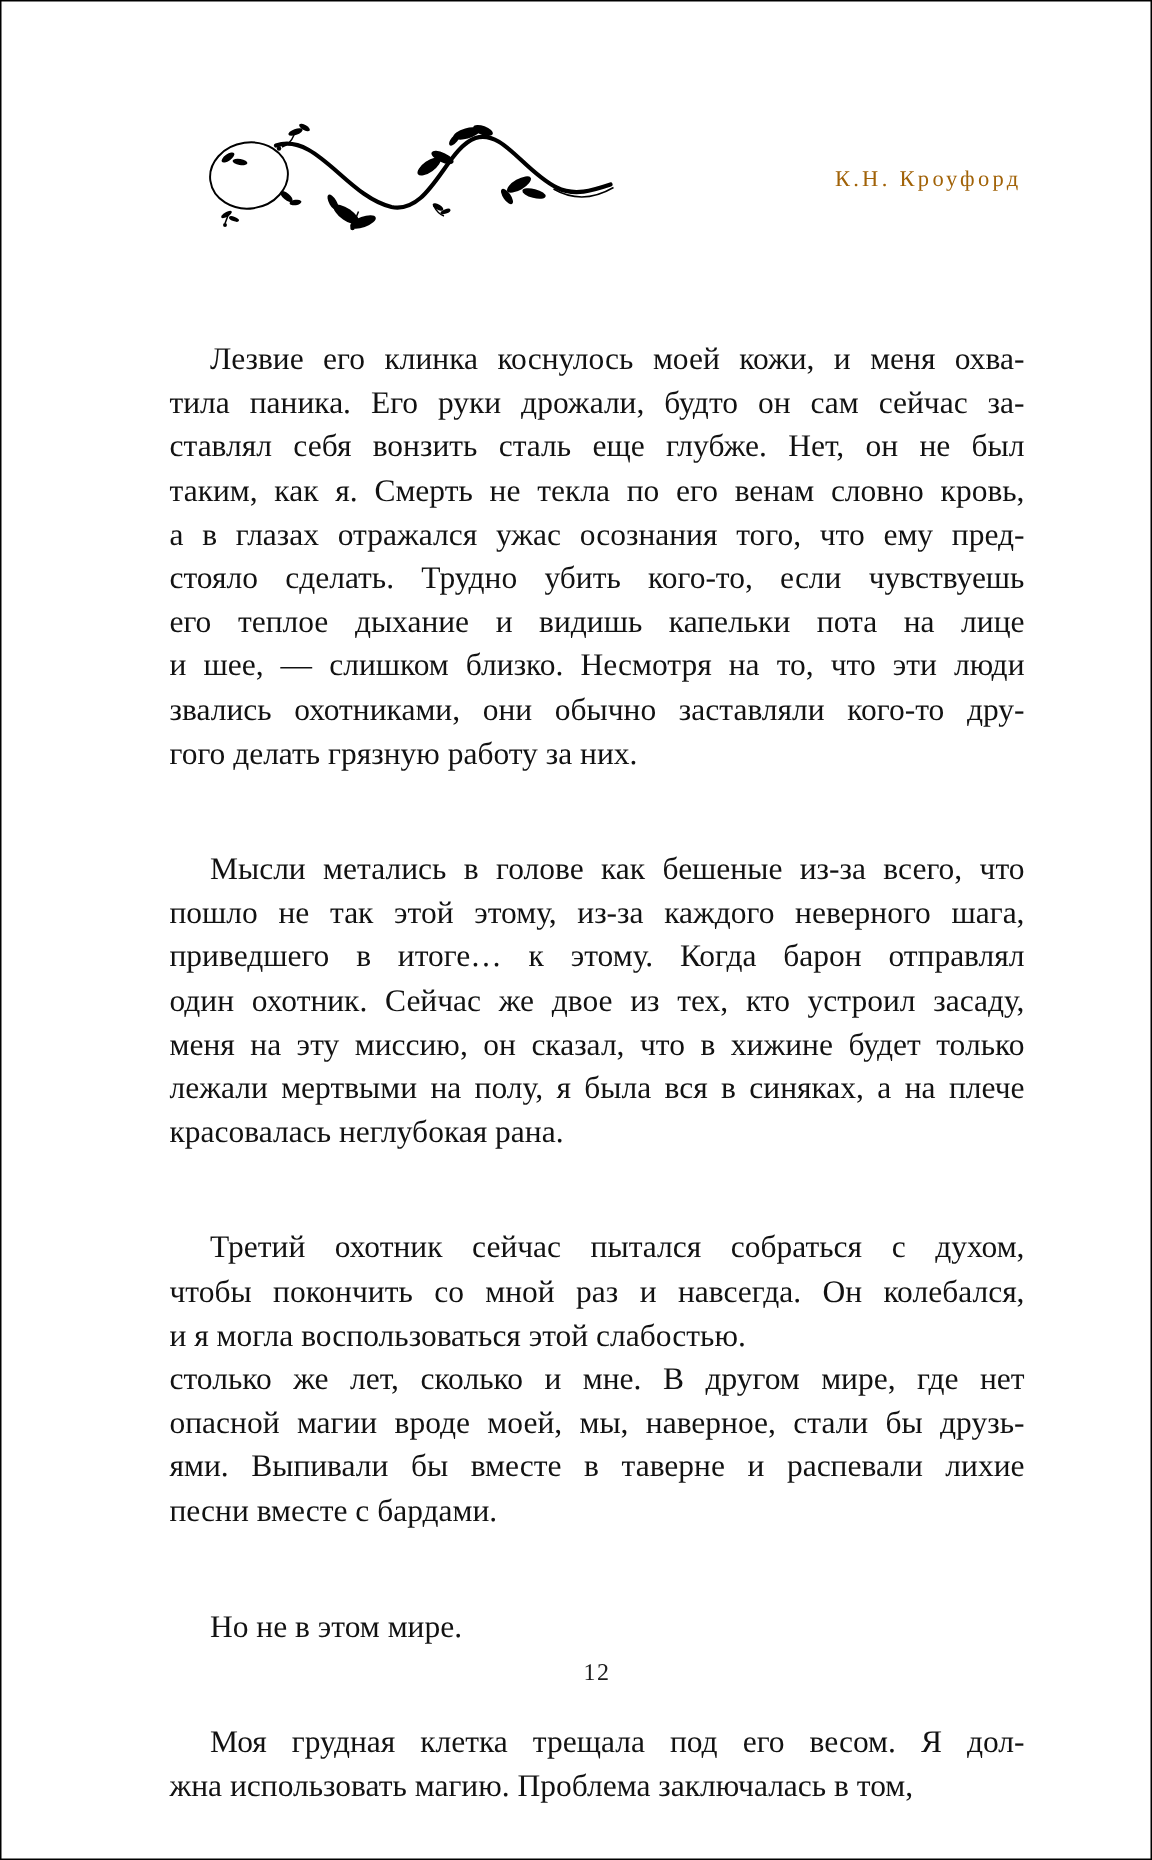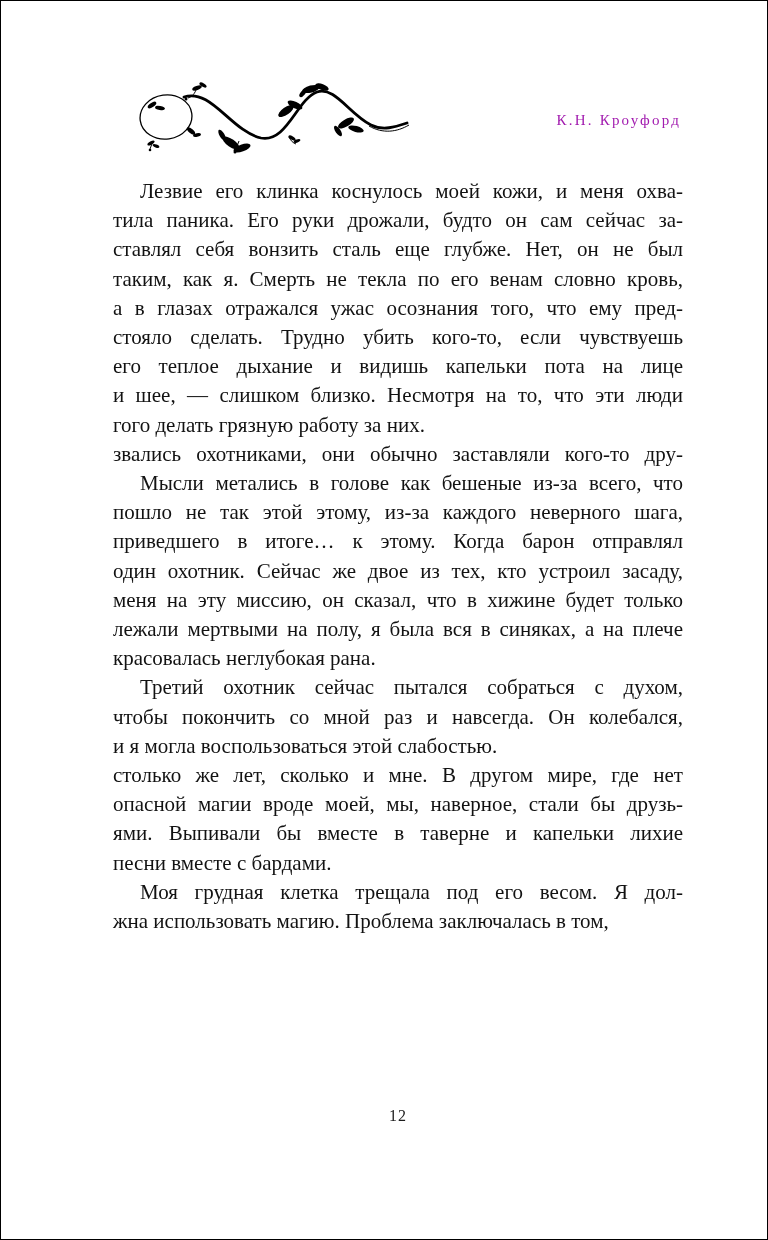--- a/index.html
+++ b/index.html
@@ -12,21 +12,21 @@
     font-family: "Liberation Serif", "DejaVu Serif", serif;
     color: #121212;
     overflow: hidden;
   }
   .running-header {
     position: absolute;
     top: 111px;
     right: 86px;
     font-size: 15px;
     letter-spacing: 2.2px;
-    color: #a21caf;
+    color: #a16207;
     white-space: nowrap;
   }
   .ornament {
     position: absolute;
     left: 138px;
     top: 80px;
     width: 272px;
     height: 82px;
   }
   .text-block {
@@ -36,21 +36,21 @@
     width: 570px;
     font-size: 21px;
     line-height: 29.2px;
   }
   .para { margin: 0; padding: 0; }
   .line {
     text-align: justify;
     text-align-last: justify;
     white-space: normal;
   }
-  .line.first { text-indent: 27px; }
+  .line.first { text-indent: 27px; margin-top: 48px; }
   .line.last  { text-align: left; text-align-last: left; }
   .page-number {
     position: absolute;
     top: 1106px;
     left: 112px;
     width: 570px;
     text-align: center;
     font-size: 16px;
     letter-spacing: 1px;
     color: #1c1c1c;
@@ -105,22 +105,22 @@
 
     <div class="para">
       <div class="line first">Лезвие его клинка коснулось моей кожи, и меня охва-</div>
       <div class="line">тила паника. Его руки дрожали, будто он сам сейчас за-</div>
       <div class="line">ставлял себя вонзить сталь еще глубже. Нет, он не был</div>
       <div class="line">таким, как я. Смерть не текла по его венам словно кровь,</div>
       <div class="line">а в глазах отражался ужас осознания того, что ему пред-</div>
       <div class="line">стояло сделать. Трудно убить кого-то, если чувствуешь</div>
       <div class="line">его теплое дыхание и видишь капельки пота на лице</div>
       <div class="line">и шее, — слишком близко. Несмотря на то, что эти люди</div>
+      <div class="line">звались охотниками, они обычно заставляли кого-то дру-</div>
       <div class="line last">гого делать грязную работу за них.</div>
-      <div class="line">звались охотниками, они обычно заставляли кого-то дру-</div>
     </div>
 
 
     <div class="para">
       <div class="line first">Мысли метались в голове как бешеные из-за всего, что</div>
       <div class="line">пошло не так этой этому, из-за каждого неверного шага,</div>
       <div class="line">приведшего в итоге… к этому. Когда барон отправлял</div>
       <div class="line">один охотник. Сейчас же двое из тех, кто устроил засаду,</div>
       <div class="line">меня на эту миссию, он сказал, что в хижине будет только</div>
       <div class="line">лежали мертвыми на полу, я была вся в синяках, а на плече</div>
@@ -129,24 +129,27 @@
 
     <div class="para">
       <div class="line first">Третий охотник сейчас пытался собраться с духом,</div>
       <div class="line">чтобы покончить со мной раз и навсегда. Он колебался,</div>
       <div class="line last">и я могла воспользоваться этой слабостью.</div>
     </div>
 
     <div class="para">
       <div class="line">столько же лет, сколько и мне. В другом мире, где нет</div>
       <div class="line">опасной магии вроде моей, мы, наверное, стали бы друзь-</div>
-      <div class="line">ями. Выпивали бы вместе в таверне и капельки лихие</div>
+      <div class="line">ями. Выпивали бы вместе в таверне и распевали лихие</div>
       <div class="line last">песни вместе с бардами.</div>
     </div>
 
+    <div class="para">
+      <div class="line first last">Но не в этом мире.</div>
+    </div>
 
     <div class="para">
       <div class="line first">Моя грудная клетка трещала под его весом. Я дол-</div>
       <div class="line last">жна использовать магию. Проблема заключалась в том,</div>
     </div>
 
   </div>
 
   <div class="page-number">12</div>
 

